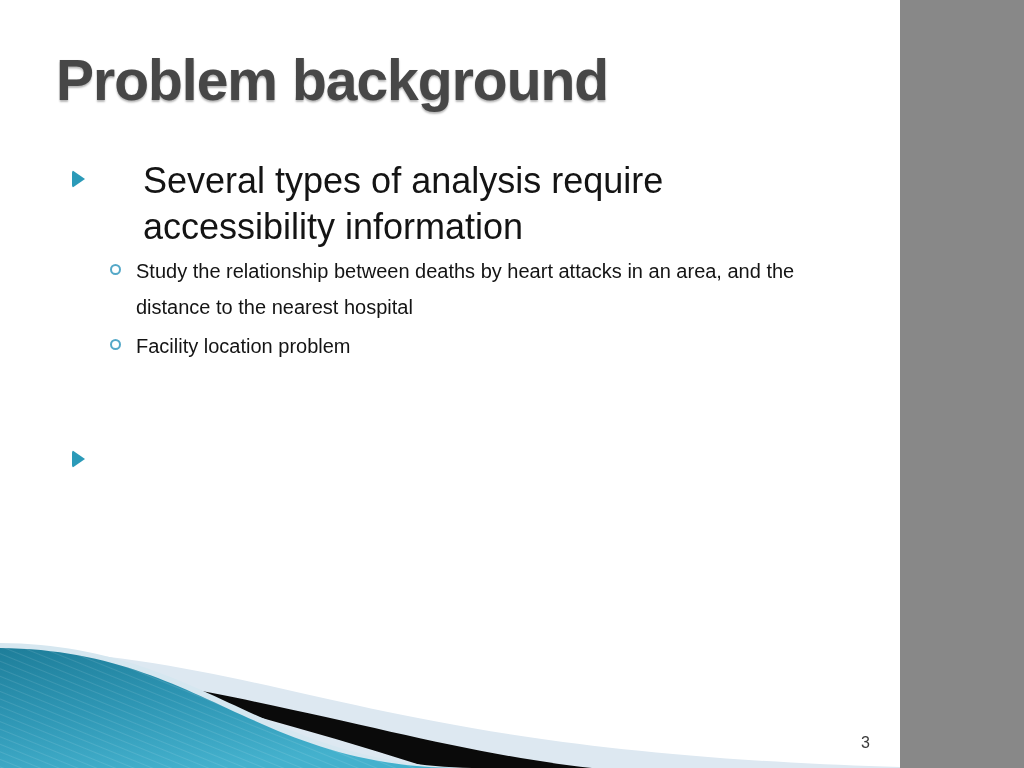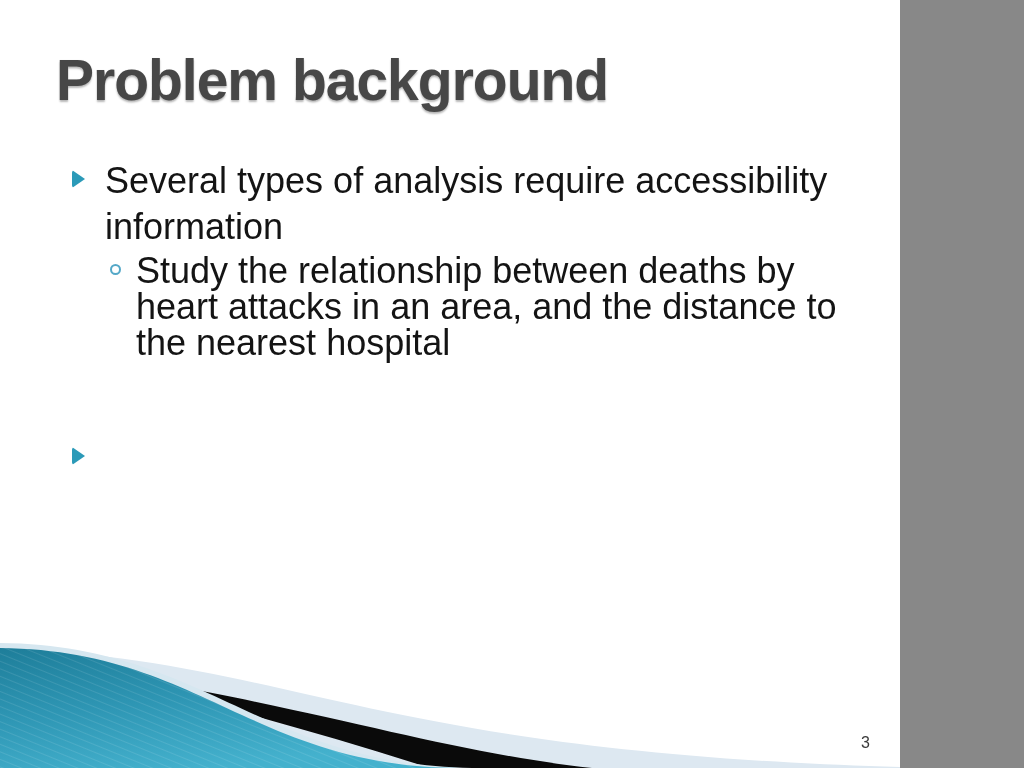--- a/index.html
+++ b/index.html
@@ -33,29 +33,29 @@
     letter-spacing: -1px;
     color: var(--title-color);
     text-shadow: 0 2px 2px rgba(0,0,0,0.28), 0 0 1px rgba(0,0,0,0.15);
   }
   .content {
     margin: 46px 56px 0 70px;
     color: var(--text-color);
   }
   .bullet { display: flex; align-items: flex-start; }
   .bullet .btext { display: block; }
-  .level-1 { margin-top: 6px; }
+  .level-1 { margin-top: 6px; gap: 38px; }
   .level-1 .btext {
     font-size: 36px;
     line-height: 46px;
     max-width: 852px;
   }
   .level-2 { margin-left: 38px; margin-top: 3px; }
   .level-2 .btext {
-    font-size: 36px;
+    font-size: 20px;
     line-height: 36px;
     max-width: 742px;
   }
   .gap { margin-top: 74px; }
   .marker { flex: 0 0 auto; display: block; }
   .m1 {
     width: 0; height: 0;
     border-left: 13px solid var(--accent);
     border-top: 9px solid transparent;
     border-bottom: 9px solid transparent;
@@ -97,20 +97,24 @@
 
   <div class="content" id="bullets">
       <div class="bullet level-1">
         <span class="marker m1"></span>
         <span class="btext">Several types of analysis require accessibility information</span>
       </div>
       <div class="bullet level-2">
         <span class="marker m2"></span>
         <span class="btext">Study the relationship between deaths by heart attacks in an area, and the distance to the nearest hospital</span>
       </div>
+      <div class="bullet level-2">
+        <span class="marker m2"></span>
+        <span class="btext">Facility location problem</span>
+      </div>
       <div class="bullet level-1 gap">
         <span class="marker m1"></span>
       </div>
     </div>
 
   <svg class="swoosh" viewBox="0 0 1024 130" preserveAspectRatio="none" aria-hidden="true">
     <defs>
       <linearGradient id="tealGrad" x1="0" y1="0" x2="0.45" y2="1">
         <stop offset="0" class="grad-top"></stop>
         <stop offset="0.5" class="grad-mid"></stop>

